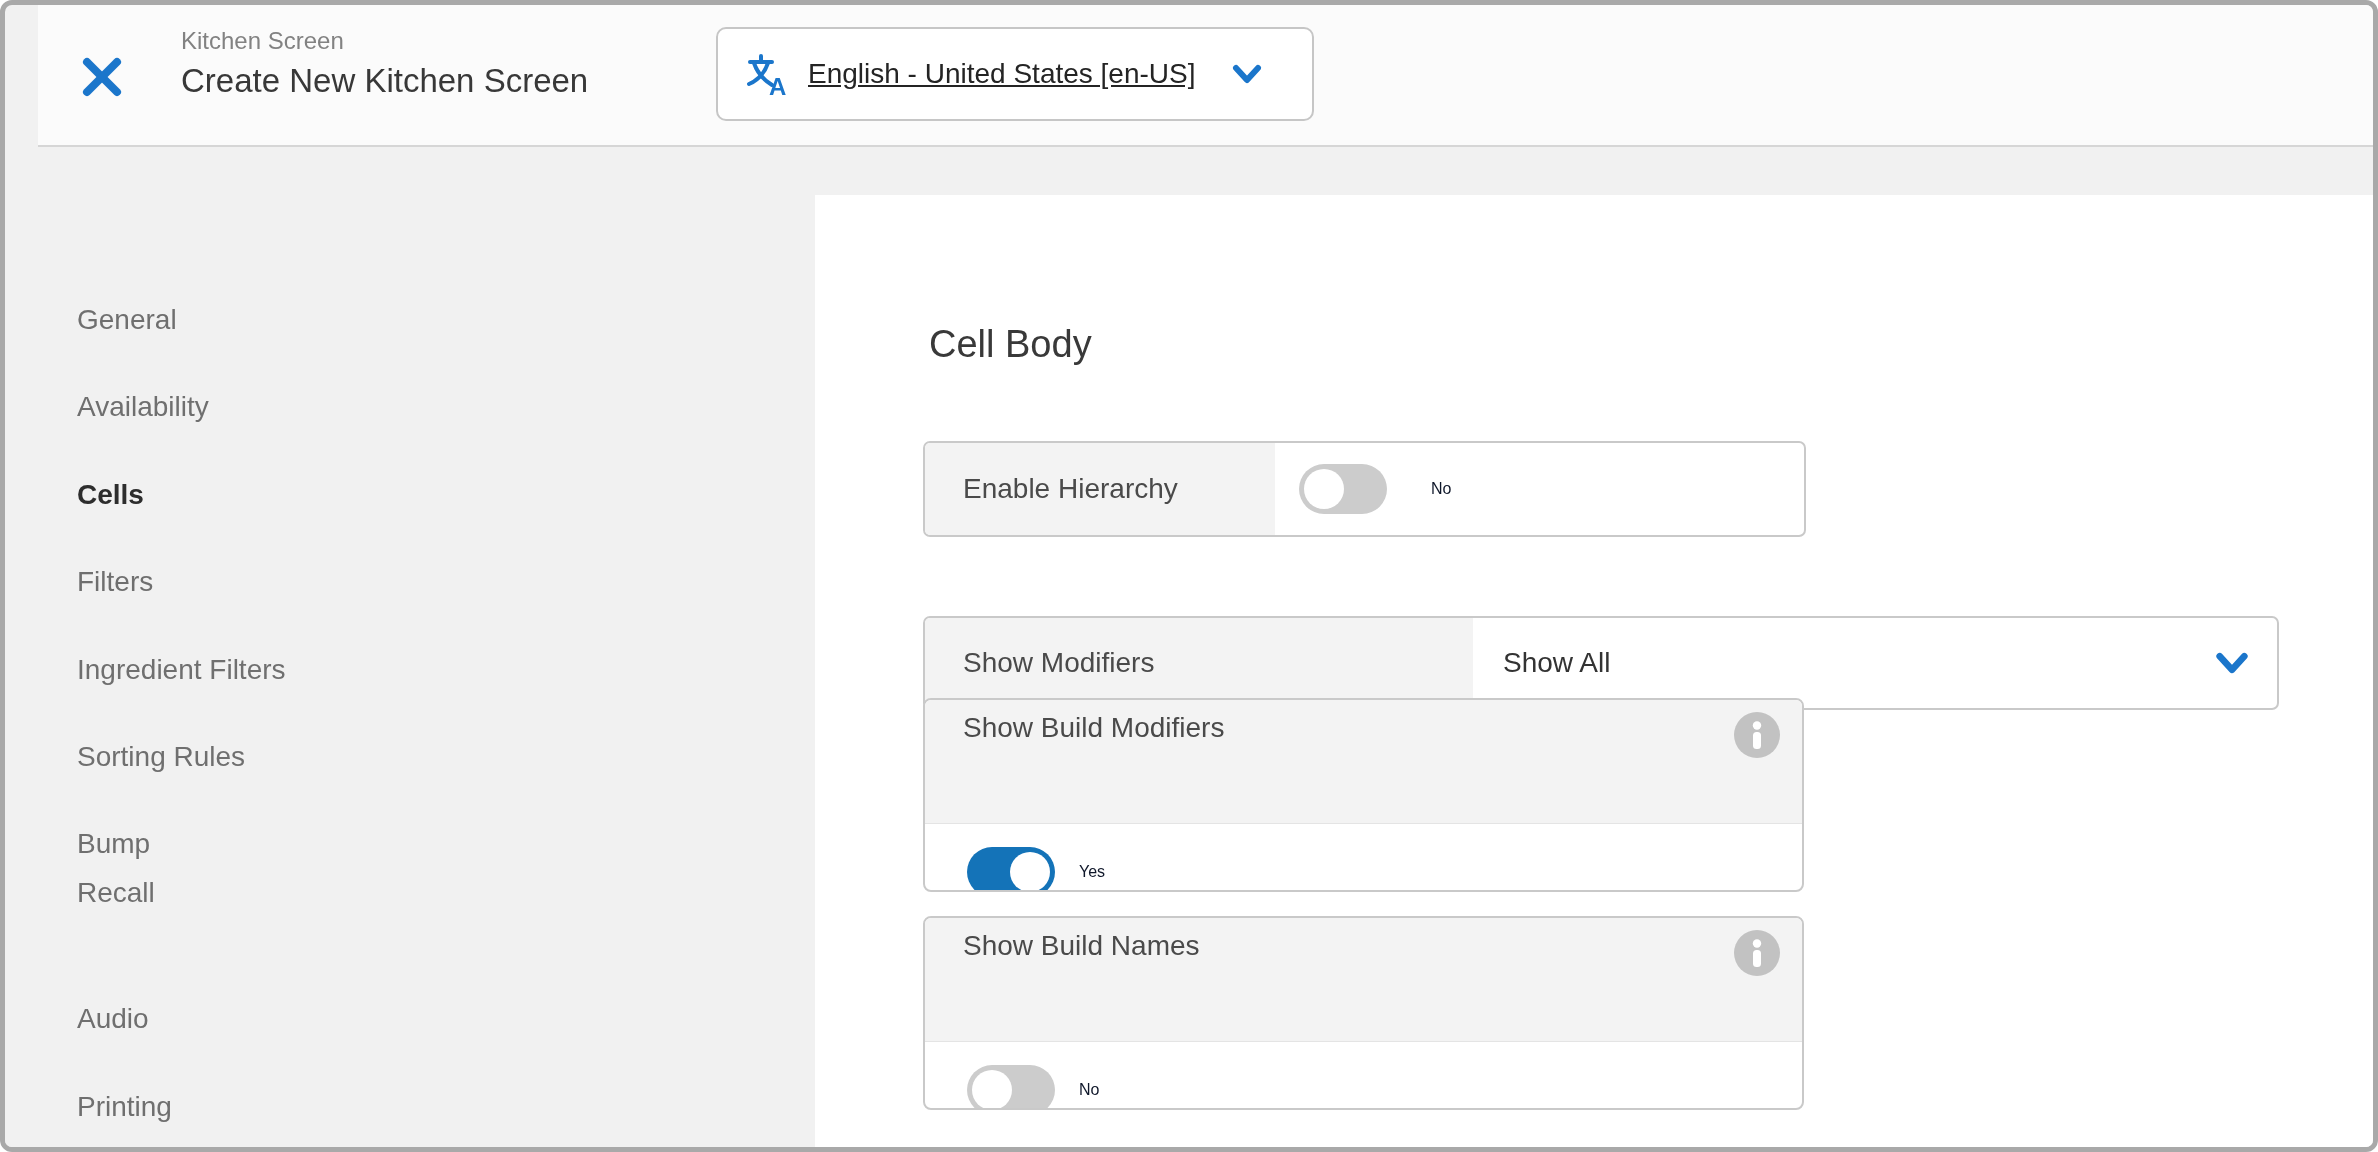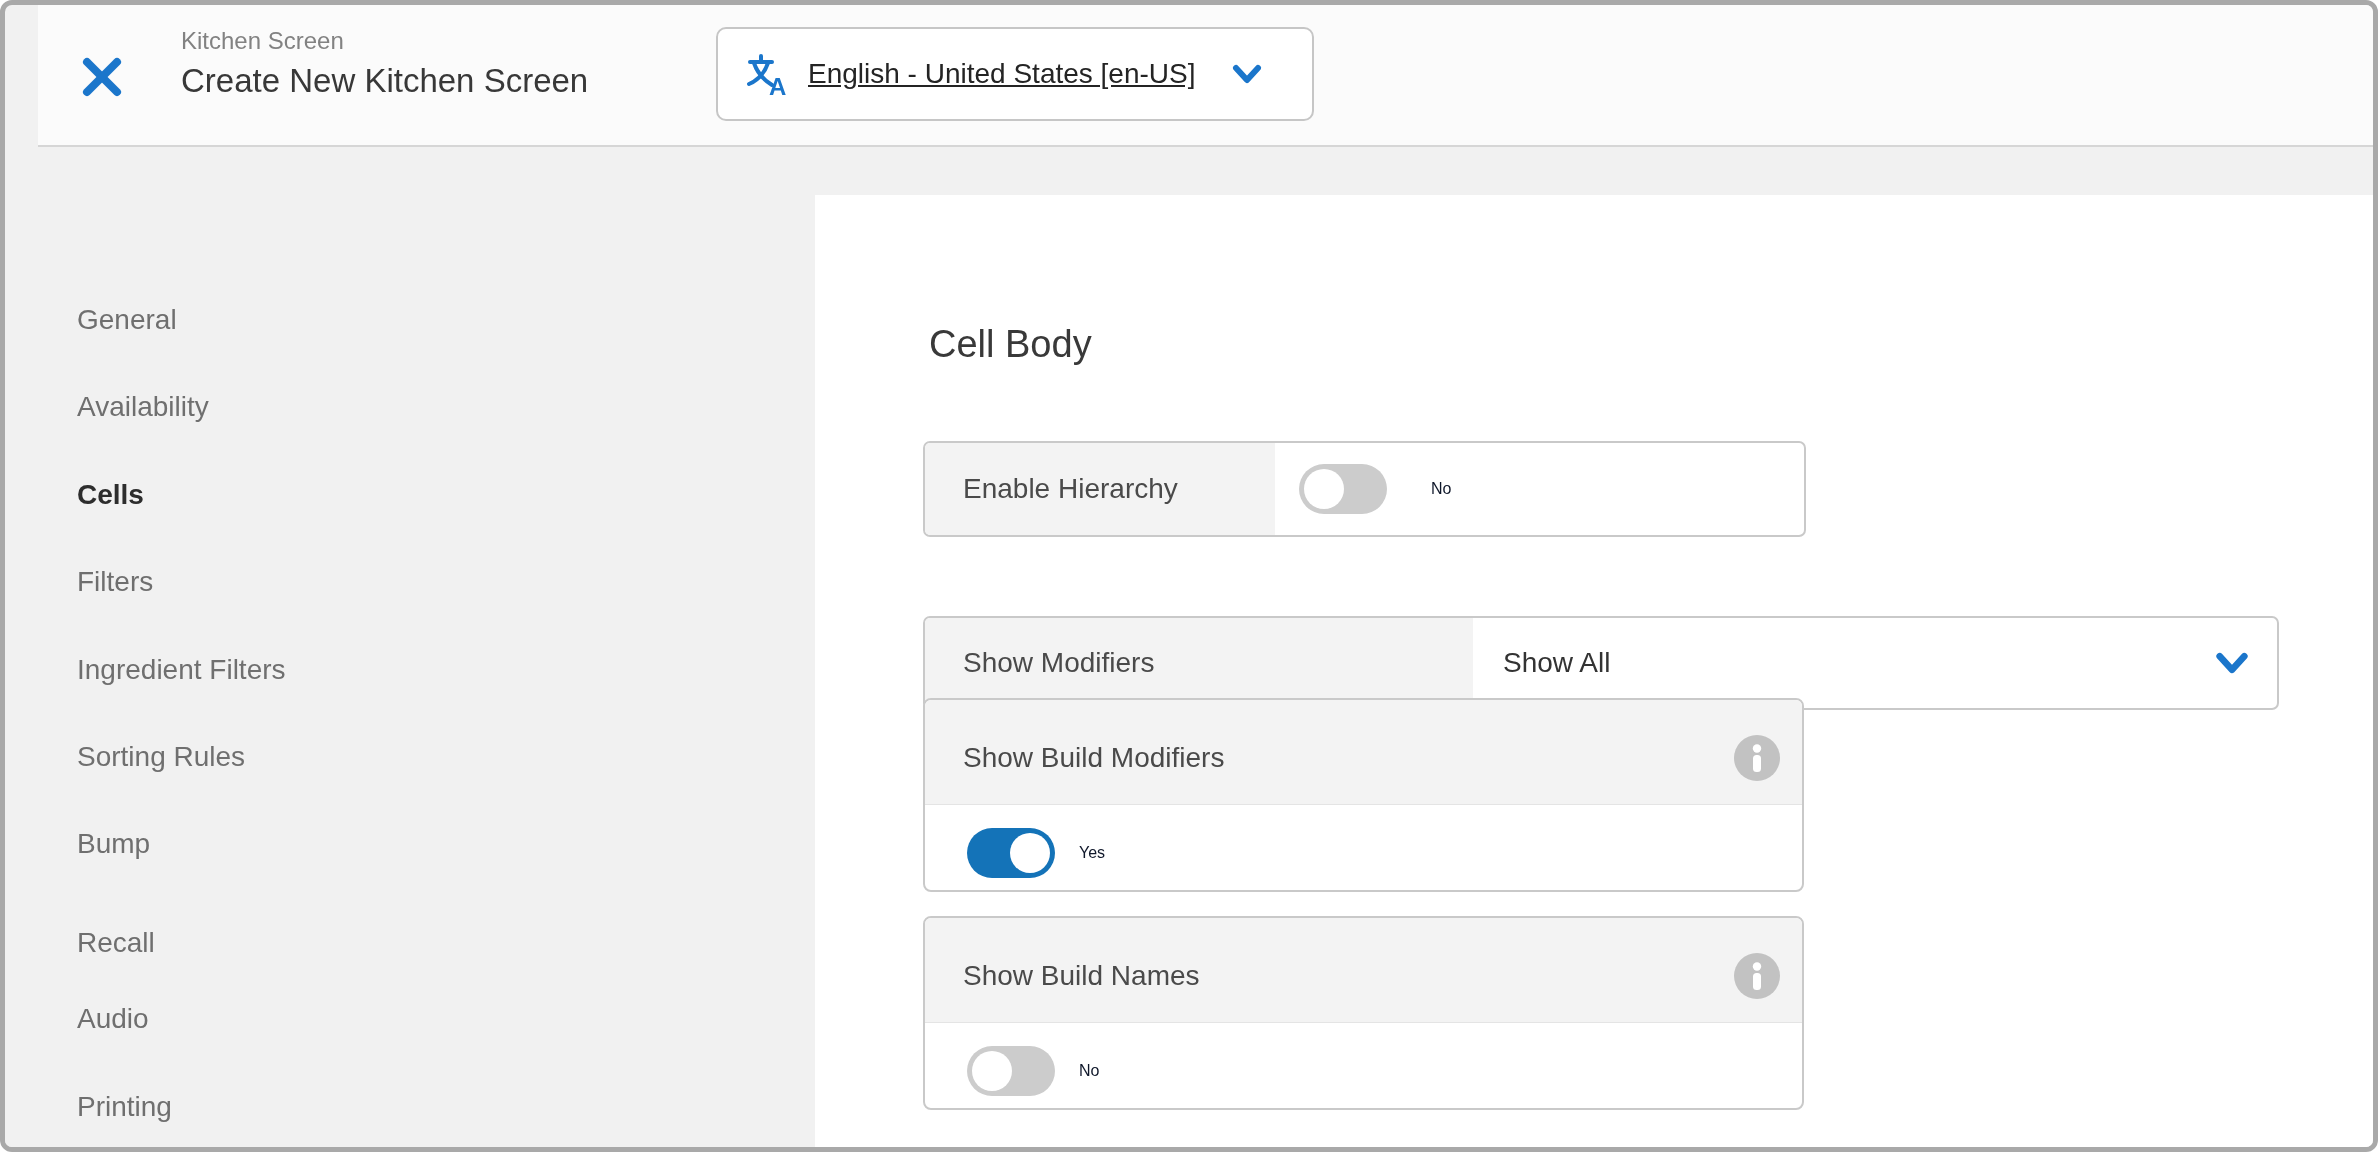--- a/index.html
+++ b/index.html
@@ -48,22 +48,22 @@
   .box-eh .row-label{width:350px;}
   .box-sm{top:377px;width:1356px;height:94px;margin-top:44px;}
   .box-sm .row-label{width:548px;}
   .select-value{font-size:28px;color:#333;padding-left:6px;}
   .select-chev{margin-left:auto;margin-right:26px;display:flex;align-items:center;}
 
   .card{position:absolute;left:108px;width:881px;height:194px;background:#fff;
        border:2px solid var(--card-border);border-radius:8px;overflow:hidden;}
   .card-sbm{top:503px;}
   .card-sbn{top:721px;}
-  .card-head{height:105px;background:var(--label-bg);border-bottom:1px solid #e4e4e4;
-       display:flex;align-items:center;padding:12px 22px 0 38px;}
+  .card-head{height:124px;background:var(--label-bg);border-bottom:1px solid #e4e4e4;
+       display:flex;align-items:flex-start;padding:12px 22px 0 38px;}
   .card-head .card-label{font-size:28px;color:#4a4a4a;flex:1;}
   .card-body{height:95px;display:flex;align-items:center;padding-left:42px;}
 
   .toggle{position:relative;width:88px;height:50px;border-radius:25px;flex-shrink:0;
        cursor:pointer;display:inline-block;}
   .toggle .knob{position:absolute;top:5px;width:40px;height:40px;border-radius:50%;background:#fff;}
   .toggle.off{background:var(--toggle-off);}
   .toggle.off .knob{left:5px;}
   .toggle.on{background:var(--toggle-on);}
   .toggle.on .knob{right:5px;}
@@ -105,21 +105,21 @@
     </div>
 
     <nav class="sidebar" id="sidebar-nav">
         <div class="side-item" style="top: 147px;">General</div>
         <div class="side-item" style="top: 234px;">Availability</div>
         <div class="side-item active" style="top: 322px;">Cells</div>
         <div class="side-item" style="top: 409px;">Filters</div>
         <div class="side-item" style="top: 497px;">Ingredient Filters</div>
         <div class="side-item" style="top: 584px;">Sorting Rules</div>
         <div class="side-item" style="top: 671px;">Bump</div>
-        <div class="side-item" style="top: 770px;">Recall</div>
+        <div class="side-item" style="top: 720px;">Recall</div>
         <div class="side-item" style="top: 846px;">Audio</div>
         <div class="side-item" style="top: 934px;">Printing</div>
       </nav>
 
     <main class="panel">
       <h2 class="section-heading">Cell Body</h2>
 
       <div class="row-box box-eh">
         <div class="row-label">Enable Hierarchy</div>
         <div class="row-control">

